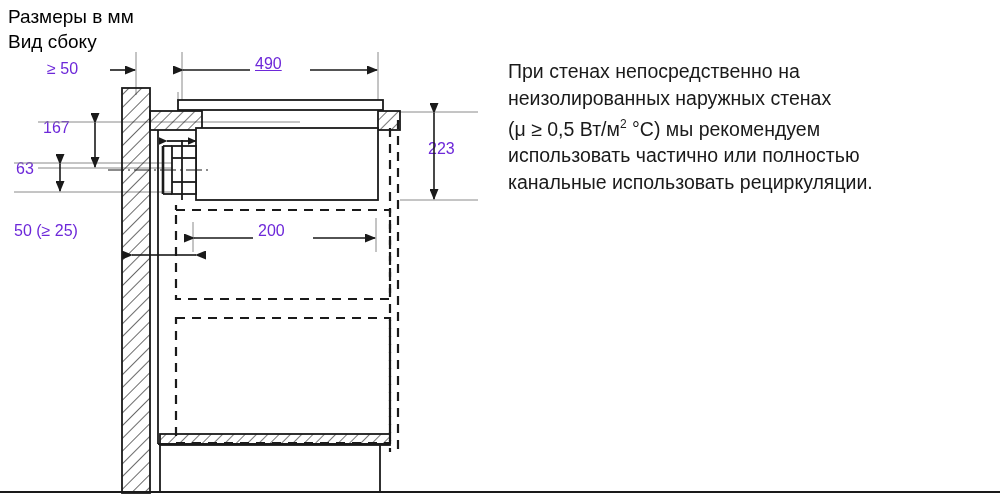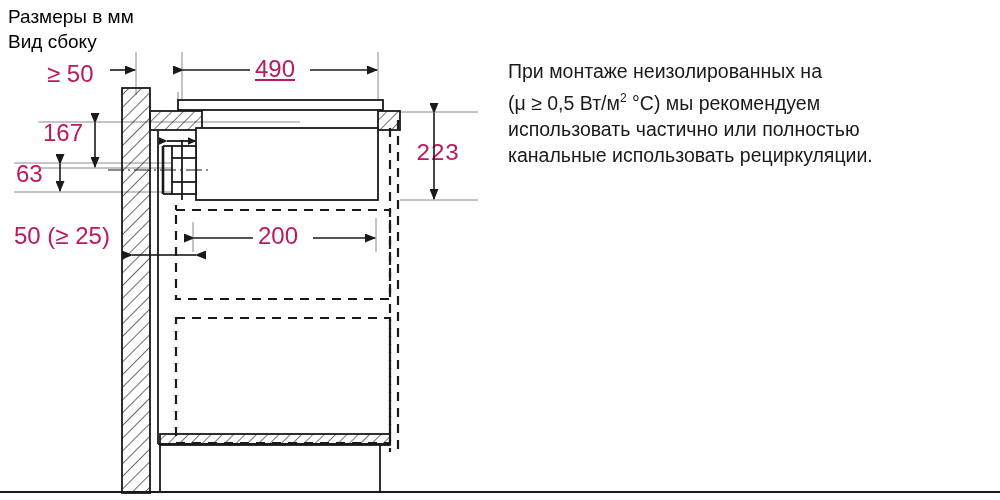--- a/index.html
+++ b/index.html
@@ -12,41 +12,42 @@
   .hdr{
     position:absolute;left:8px;top:4px;width:320px;
     font-size:19px;line-height:25px;color:#000000;
   }
   .note{
     position:absolute;left:508px;top:58px;width:470px;
     font-size:19.5px;line-height:26.5px;color:#1a1a1a;
   }
   .note sup{font-size:12px;vertical-align:super;}
   .lbl{
-    position:absolute;font-size:24px;color:#be185d;white-space:nowrap;
+    position:absolute;font-size:16px;color:#6d28d9;white-space:nowrap;
   }
   #label-gap-top{left:47px;top:60px;}
   #label-167{left:43px;top:119px;}
   #label-82{left:16px;top:160px;}
   #label-50-25{left:14px;top:222px;}
   #label-490{left:255px;top:55px;text-decoration:underline;}
-  #label-223{left:416px;top:140px;font-family:Liberation Mono, monospace;}
+  #label-223{left:428px;top:140px;}
   #label-470{left:258px;top:222px;}
   #label-10-80{left:202px;top:135px;}
 </style>
 </head>
 <body>
 
 <div class="hdr">
   <div>Размеры в мм</div>
   <div>Вид сбоку</div>
 </div>
 
 <div class="note">
-  <div>При монтаже неизолированных на</div>
+  <div>При стенах непосредственно на</div>
+  <div>неизолированных наружных стенах</div>
   <div><span>(μ ≥ 0,5 Вт/м</span><sup>2</sup><span> °C) мы рекомендуем</span></div>
   <div>использовать частично или полностью</div>
   <div>канальные использовать рециркуляции.</div>
 </div>
 
 <div class="lbl" id="label-gap-top">≥ 50</div>
 <div class="lbl" id="label-167">167</div>
 <div class="lbl" id="label-82">63</div>
 <div class="lbl" id="label-50-25">50 (≥ 25)</div>
 <div class="lbl" id="label-490">490</div>

